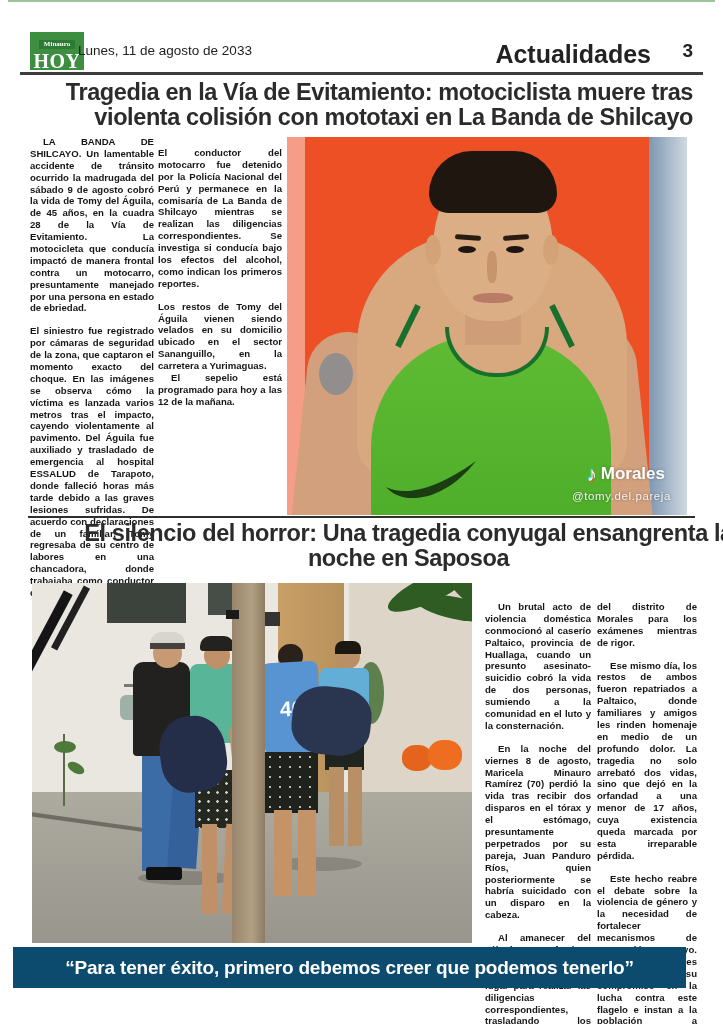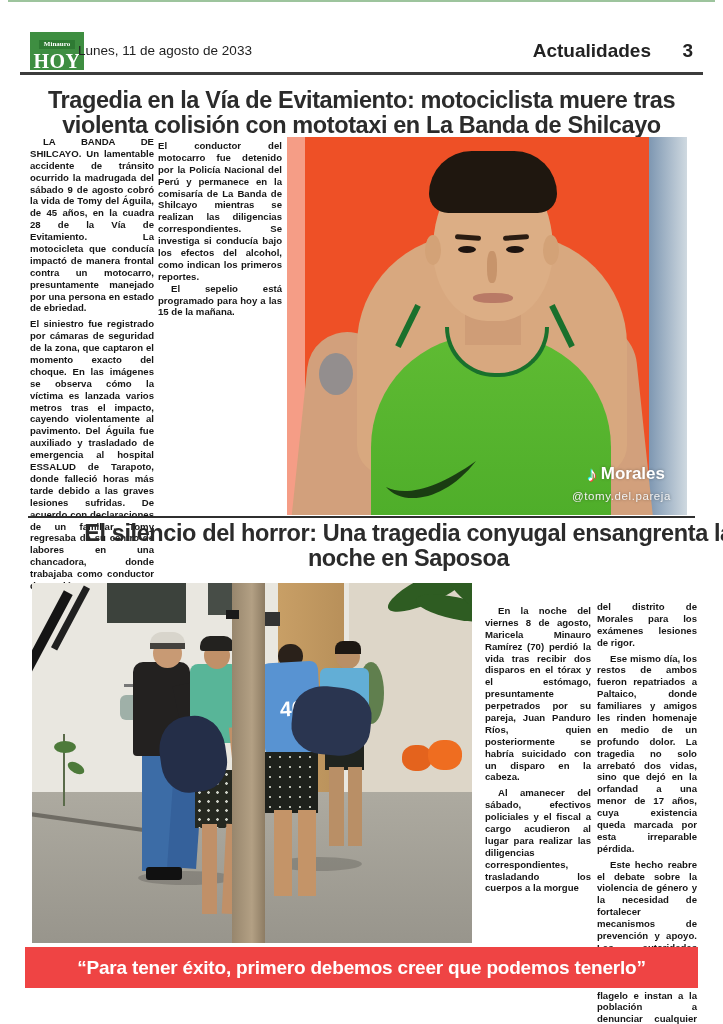--- a/index.html
+++ b/index.html
@@ -9,34 +9,34 @@
   
   .top-line{position:absolute;top:0;left:8px;width:707px;height:2px;background:#9dc49d;}
 
   
   .logo{position:absolute;left:30px;top:32px;width:54px;height:38px;background:#3e8e41;
         text-align:center;font-family:"Liberation Serif",serif;}
   .logo-top{display:inline-block;margin-top:2px;padding:0 5px;background:#2e7a33;color:#fff;
         font-size:7px;font-weight:bold;line-height:9px;}
   .logo-main{color:#fff;font-weight:bold;font-size:20px;line-height:22px;letter-spacing:.5px;}
   .edition-date{position:absolute;left:78px;top:43px;font-size:13.5px;color:#222;}
-  .section-title{position:absolute;right:72px;top:40px;font-size:19px;font-weight:bold;color:#222;}
+  .section-title{position:absolute;right:72px;top:40px;font-size:25px;font-weight:bold;color:#222;}
   .page-number{position:absolute;right:30px;top:40px;font-size:19px;font-weight:bold;color:#222;}
   .header-rule{position:absolute;top:72px;left:20px;width:683px;height:3px;background:#3c3c3c;}
 
   
   .headline{position:absolute;left:30px;width:663px;text-align:center;font-weight:bold;
         color:#2b2b2b;font-size:23.5px;line-height:25px;letter-spacing:-0.4px;margin:0;}
-  .headline1{top:88px;}
+  .headline1{top:80px;text-align:right;}
   .headline2{top:521px;margin-left:47px;}
 
   
   .col{position:absolute;font-weight:bold;}
   .col p{margin:0;text-align:justify;font-size:9.6px;line-height:1.24;color:#161616;}
-  .col p.gap{margin-top:4px;}
+  .col p.gap{margin-top:11px;}
   .col p.ind{text-indent:13px;}
   .col1{left:30px;top:136px;width:124px;}
   .col2{left:158px;top:136px;width:124px;}
   .col3{left:485px;top:601px;width:106px;}
   .col4{left:597px;top:601px;width:100px;}
 
   .divider{position:absolute;top:516px;left:28px;width:667px;height:2px;background:#2f2f2f;}
 
   
   .photo1{position:absolute;left:287px;top:137px;width:400px;height:378px;background:#ee5026;overflow:hidden;}
@@ -140,21 +140,21 @@
   .pd-torso{position:absolute;left:65.5%;top:23.5%;width:11%;height:17%;background:#62aed6;border-radius:6px;}
   .pd-shorts{position:absolute;left:66.5%;top:40%;width:9%;height:12%;background:#20241f;}
   .pd-leg{position:absolute;width:3.3%;height:22%;background:#b98f66;}
   .pd-leg.l{left:67.5%;top:51%;} .pd-leg.r{left:71.8%;top:51%;}
   .p2-post{position:absolute;left:45.5%;top:0;width:7.5%;height:100%;
         background:linear-gradient(90deg,#97866d,#b3a084 60%,#8d7c63);}
   .p2-bracket{position:absolute;left:44%;top:7.5%;width:3%;height:2.5%;background:#1a1a1a;}
   .p2-box{position:absolute;left:53%;top:8%;width:3.4%;height:4%;background:#333;}
 
   
-  .banner{position:absolute;left:25px;top:947px;width:673px;height:41px;background:#ef4444;
+  .banner{position:absolute;left:13px;top:947px;width:673px;height:41px;background:#0c4a6e;
         display:flex;align-items:center;justify-content:center;}
   .banner span{color:#fff;font-weight:bold;font-size:19px;letter-spacing:-0.2px;}
 </style>
 </head>
 <body>
 
 <div class="page">
   <div class="top-line"></div>
 
   <div class="logo">
@@ -167,21 +167,22 @@
   <div class="header-rule"></div>
 
   <h1 class="headline headline1">Tragedia en la Vía de Evitamiento: motociclista muere tras violenta colisión con mototaxi en La Banda de Shilcayo</h1>
 
   <div class="col col1">
     <p class="ind">LA BANDA DE SHILCAYO. Un lamentable accidente de tránsito ocurrido la madrugada del sábado 9 de agosto cobró la vida de Tomy del Águila, de 45 años, en la cuadra 28 de la Vía de Evitamiento. La motocicleta que conducía impactó de manera frontal contra un motocarro, presuntamente manejado por una persona en estado de ebriedad.</p>
     <p class="gap">El siniestro fue registrado por cámaras de seguridad de la zona, que captaron el momento exacto del choque. En las imágenes se observa cómo la víctima es lanzada varios metros tras el impacto, cayendo violentamente al pavimento. Del Águila fue auxiliado y trasladado de emergencia al hospital ESSALUD de Tarapoto, donde falleció horas más tarde debido a las graves lesiones sufridas. De acuerdo con declaraciones de un familiar, Tomy regresaba de su centro de labores en una chancadora, donde trabajaba como conductor de camión</p>
   </div>
   <div class="col col2">
     <p class="gap">El conductor del motocarro fue detenido por la Policía Nacional del Perú y permanece en la comisaría de La Banda de Shilcayo mientras se realizan las diligencias correspondientes. Se investiga si conducía bajo los efectos del alcohol, como indican los primeros reportes.</p>
-    <p class="ind">El sepelio está programado para hoy a las 15 de la mañana.</p>
+    <p class="gap">Los restos de Tomy del Águila vienen siendo velados en su domicilio ubicado en el sector Sananguillo, en la carretera a Yurimaguas.</p>
+    <p class="ind">El sepelio está programado para hoy a las 12 de la mañana.</p>
   </div>
 
   <div class="photo1">
     <div class="p1-pink"></div>
     <div class="p1-blue"></div>
     <div class="p1-arm-l"></div>
     <div class="p1-tattoo"></div>
     <div class="p1-arm-r"></div>
     <div class="p1-shoulders"></div>
     <div class="p1-tank"></div>
@@ -269,25 +270,26 @@
     <div class="pd-leg l"></div>
     <div class="pd-leg r"></div>
 
     <div class="bundle2"></div>
     <div class="p2-post"></div>
     <div class="p2-bracket"></div>
     <div class="p2-box"></div>
   </div>
 
   <div class="col col3">
+    <p class="ind">Un brutal acto de violencia doméstica conmocionó al caserío Paltaico, provincia de Huallaga, cuando un presunto asesinato-suicidio cobró la vida de dos personas, sumiendo a la comunidad en el luto y la consternación.</p>
     <p class="gap ind">En la noche del viernes 8 de agosto, Maricela Minauro Ramírez (70) perdió la vida tras recibir dos disparos en el tórax y el estómago, presuntamente perpetrados por su pareja, Juan Panduro Ríos, quien posteriormente se habría suicidado con un disparo en la cabeza.</p>
     <p class="gap ind">Al amanecer del sábado, efectivos policiales y el fiscal a cargo acudieron al lugar para realizar las diligencias correspondientes, trasladando los cuerpos a la morgue</p>
   </div>
   <div class="col col4">
-    <p>del distrito de Morales para los exámenes lesiones de rigor.</p>
+    <p>del distrito de Morales para los exámenes mientras de rigor.</p>
     <p class="gap ind">Ese mismo día, los restos de ambos fueron repatriados a Paltaico, donde familiares y amigos les rinden homenaje en medio de un profundo dolor. La tragedia no solo arrebató dos vidas, sino que dejó en la orfandad a una menor de 17 años, cuya existencia queda marcada por esta irreparable pérdida.</p>
     <p class="gap ind">Este hecho reabre el debate sobre la violencia de género y la necesidad de fortalecer mecanismos de prevención y apoyo. Las autoridades reiteran su compromiso en la lucha contra este flagelo e instan a la población a denunciar cualquier situación de riesgo.</p>
   </div>
 
   <div class="banner">
     <span>“Para tener éxito, primero debemos creer que podemos tenerlo”</span>
   </div>
 </div>
 
 </body></html>

